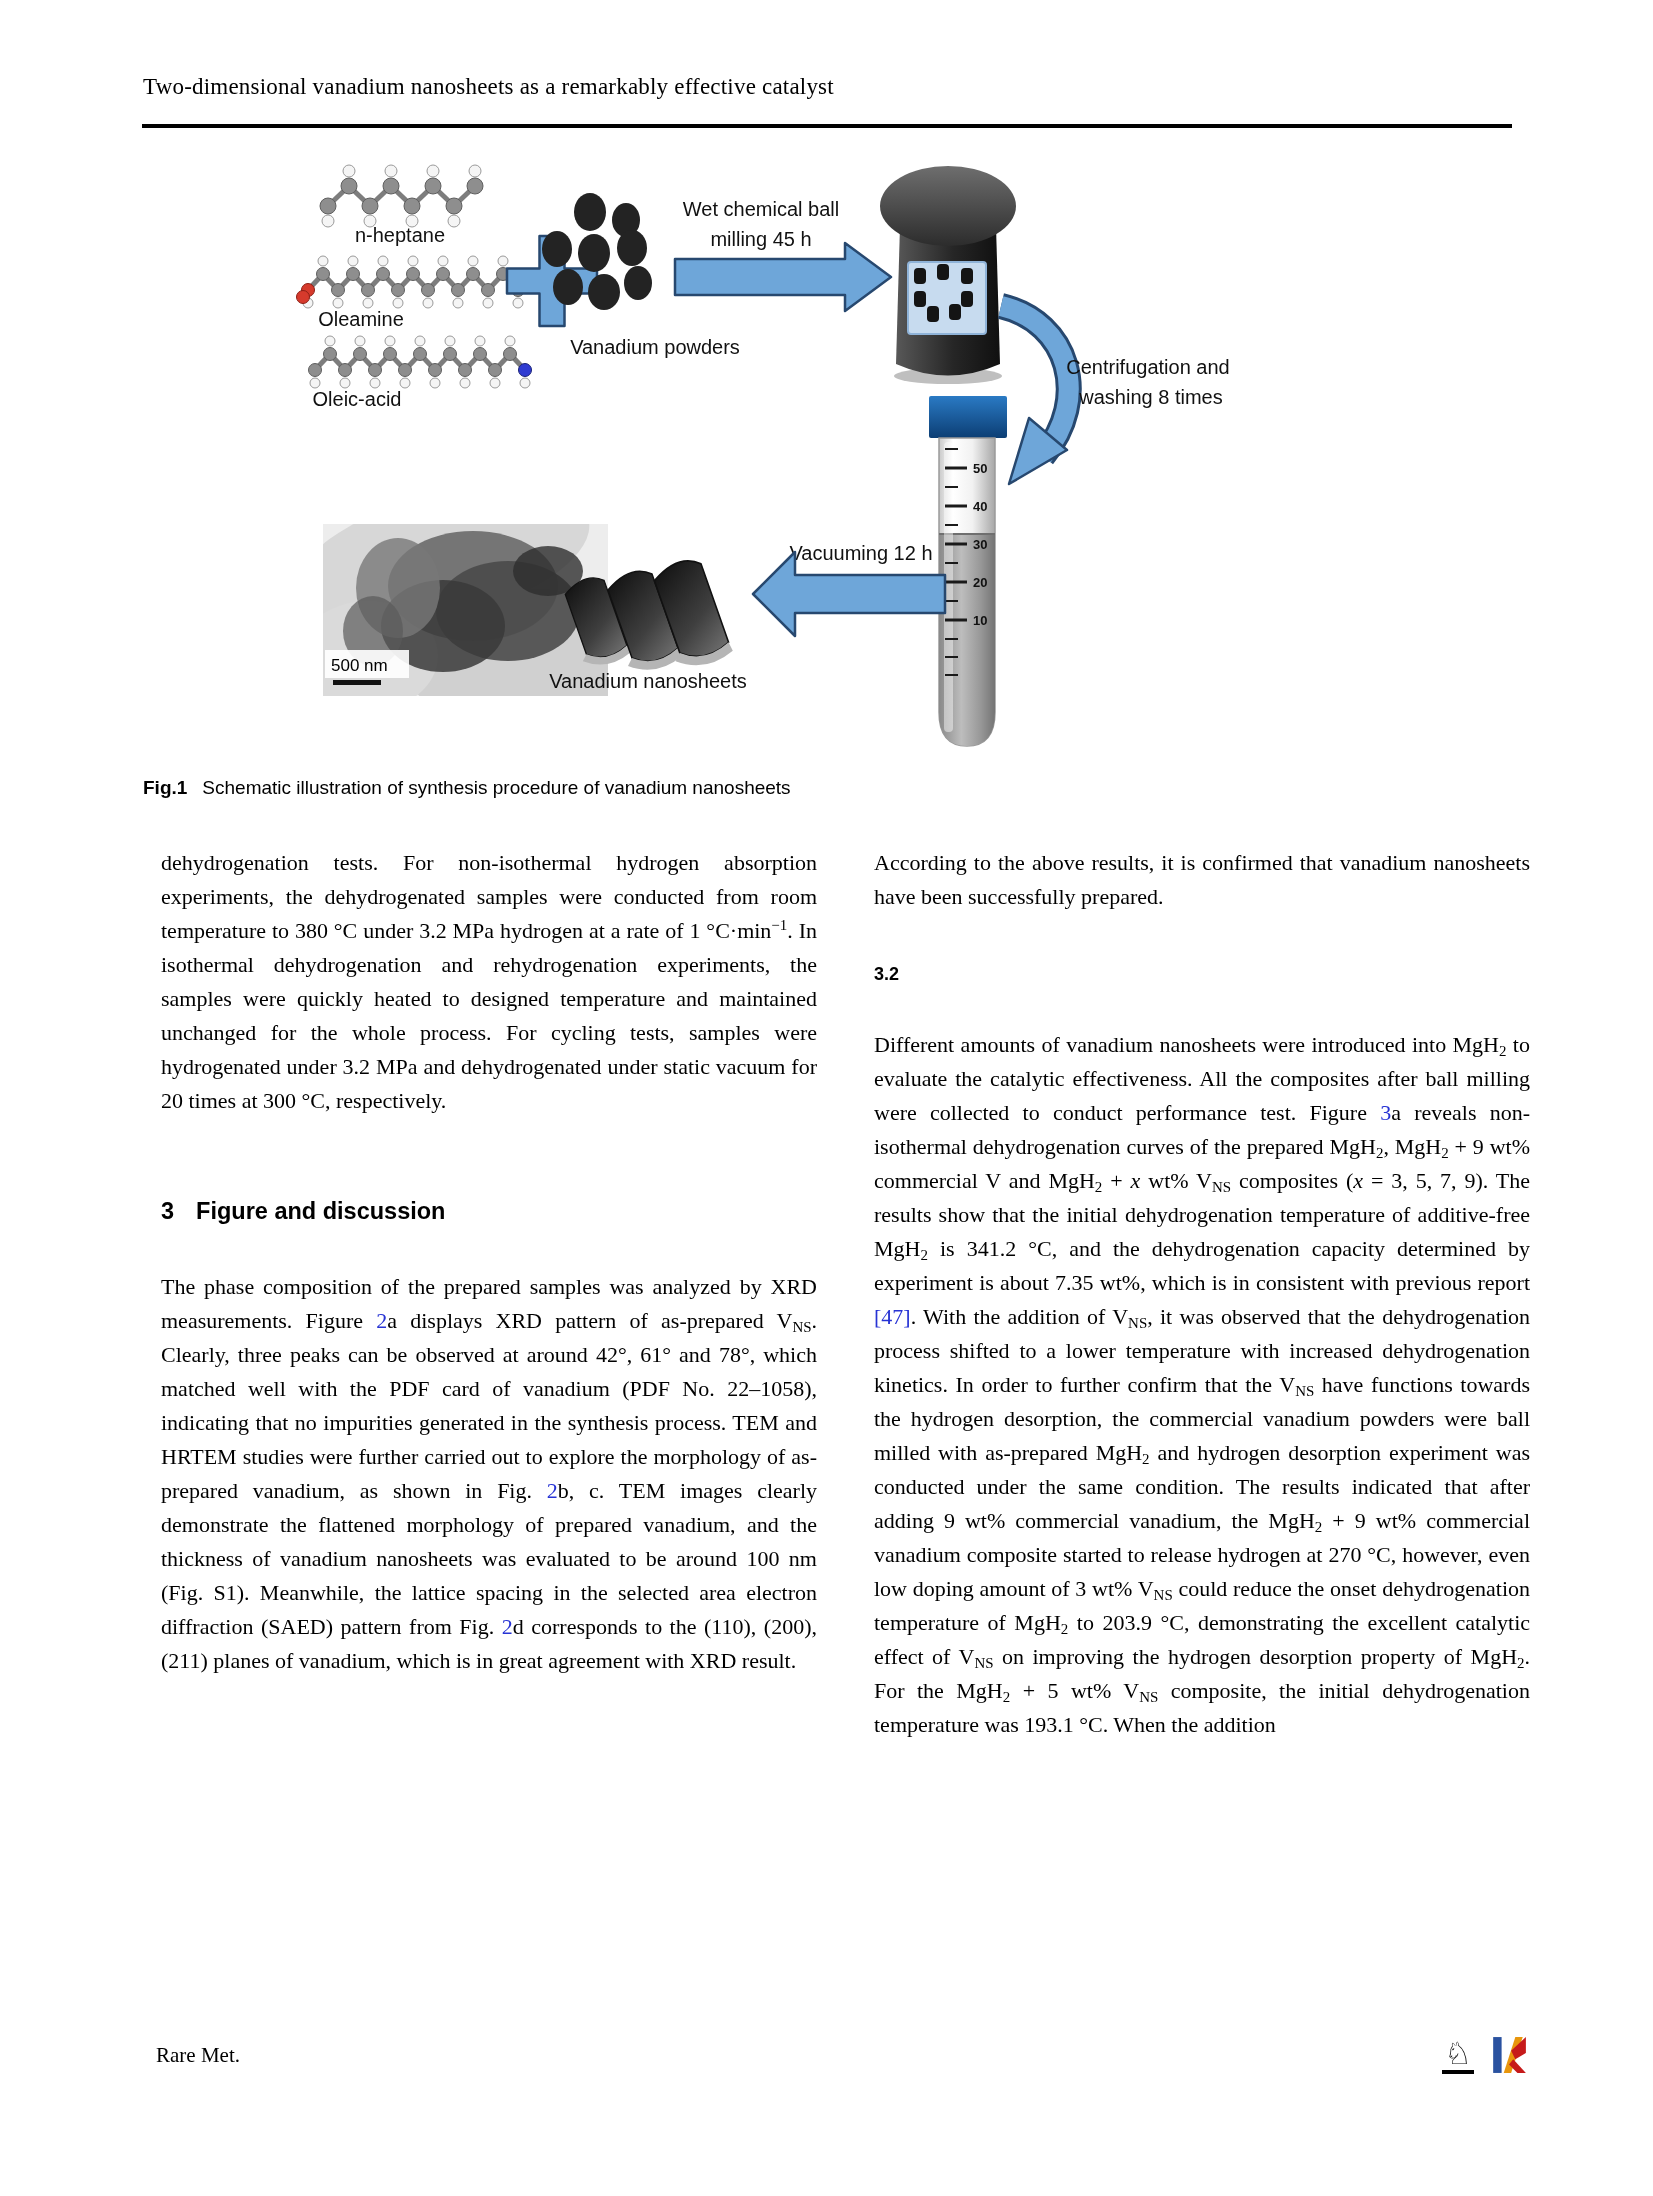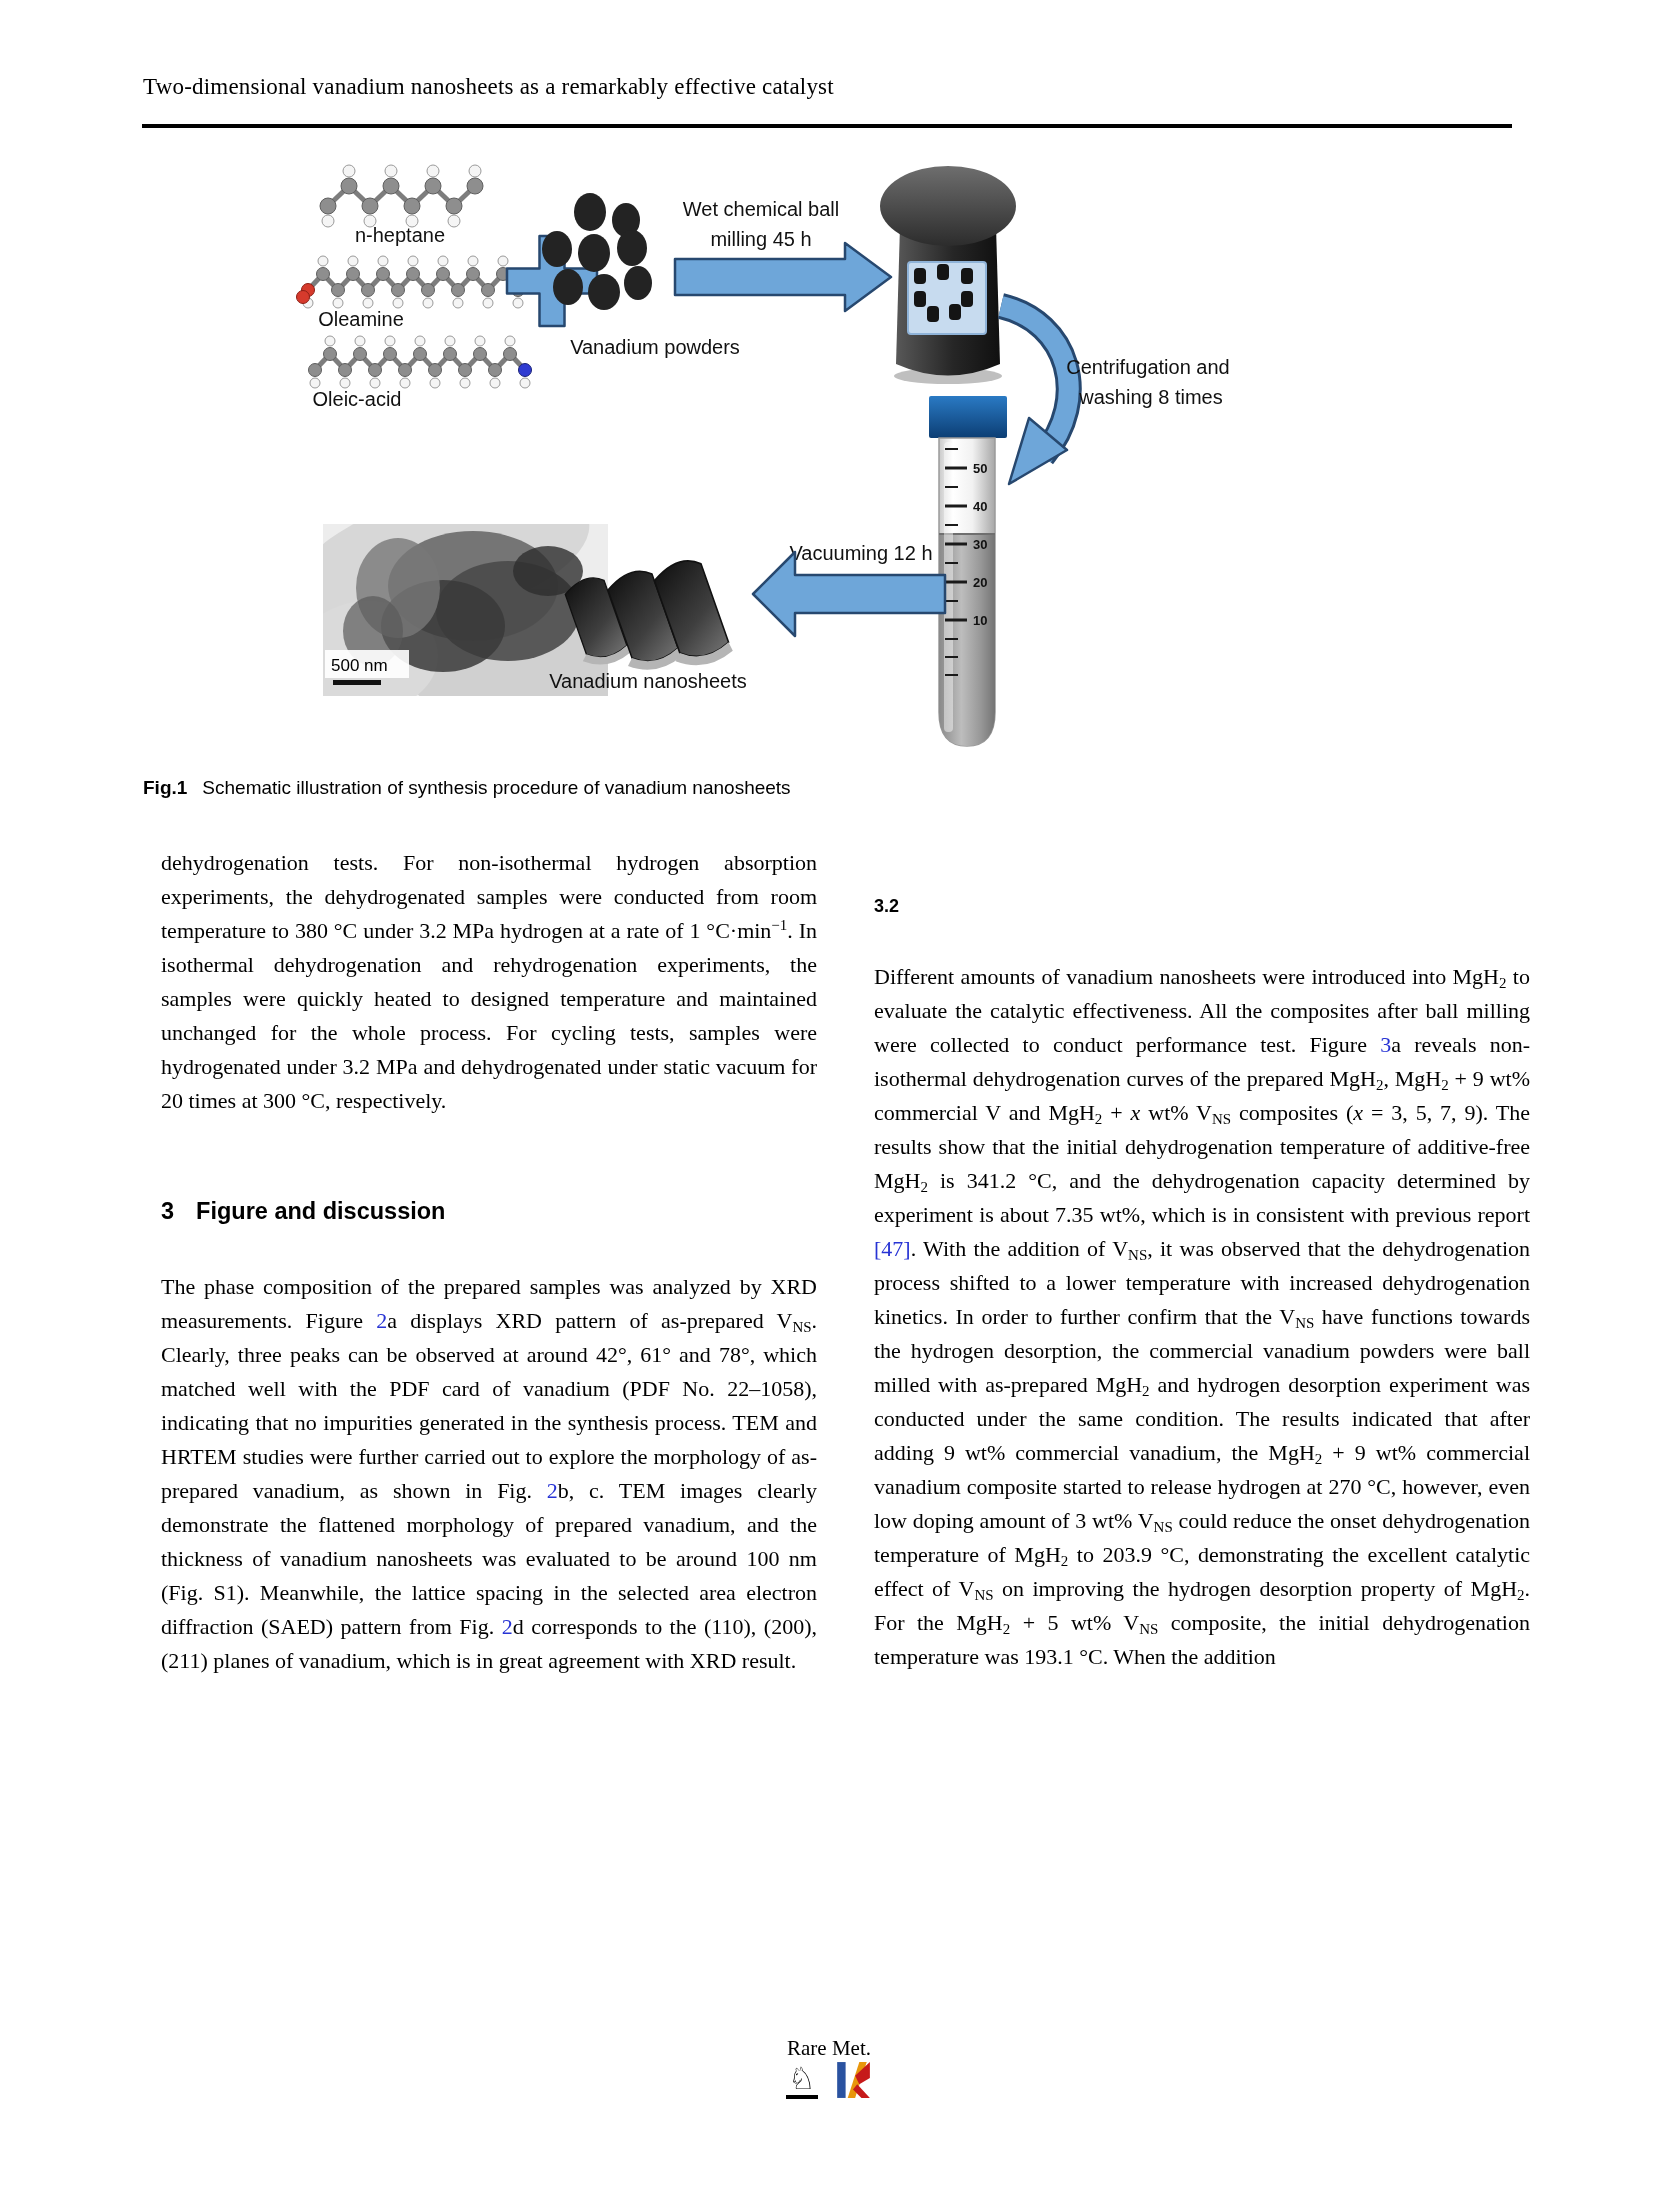--- a/index.html
+++ b/index.html
@@ -21,22 +21,22 @@
   sub,sup{font-size:68%;line-height:0;}
   sub{vertical-align:-0.28em;}
   sup{vertical-align:0.55em;}
   .it{font-style:italic;}
 
   .h-main{display:flex;gap:22px;font-family:"Liberation Sans",sans-serif;font-weight:bold;
       font-size:23.5px;line-height:30px;margin:78px 0 44px;text-align:left;}
   .h-sub{display:flex;gap:16px;font-family:"Liberation Sans",sans-serif;font-weight:bold;
       font-size:18px;line-height:32px;margin:44px 0 38px;text-align:left;}
 
-  .footer{position:absolute;left:143px;top:2036px;width:1372px;display:flex;
-      justify-content:space-between;align-items:center;flex-direction:column;}
+  .footer{position:absolute;left:156px;top:2036px;width:1372px;display:flex;
+      justify-content:space-between;align-items:center;}
   .journal-ref{font-size:21px;}
   .logos{display:flex;gap:16px;align-items:flex-end;}
   .horse{font-family:"DejaVu Sans",sans-serif;font-size:31px;line-height:1;display:inline-block;
       border-bottom:4px solid #000;padding:0 2px 1px 2px;}
 
   
   .fig-label{font-family:"Liberation Sans",sans-serif;font-size:20px;fill:#111;}
   .tube-num{font-family:"Liberation Sans",sans-serif;font-size:13px;font-weight:bold;fill:#111;}
   .scale-label{font-family:"Liberation Sans",sans-serif;font-size:17px;fill:#000;}
   .bond{fill:none;stroke:#7d7d7d;stroke-width:5;stroke-linejoin:round;}
@@ -299,20 +299,21 @@
   <div class="col">
     <p><span>dehydrogenation tests. For non-isothermal hydrogen absorption experiments, the dehydrogenated samples were conducted from room temperature to 380 °C under 3.2 MPa hydrogen at a rate of 1 °C·min</span><sup>−1</sup><span>. In isothermal dehydrogenation and rehydrogenation experiments, the samples were quickly heated to designed temperature and maintained unchanged for the whole process. For cycling tests, samples were hydrogenated under 3.2 MPa and dehydrogenated under static vacuum for 20 times at 300 °C, respectively.</span></p>
     <div class="h-main">
       <span>3</span>
       <span>Figure and discussion</span>
     </div>
     <p><span>The phase composition of the prepared samples was analyzed by XRD measurements. Figure </span><span class="link" style="color: rgb(39, 51, 212);">2</span><span>a displays XRD pattern of as-prepared V</span><sub>NS</sub><span>. Clearly, three peaks can be observed at around 42°, 61° and 78°, which matched well with the PDF card of vanadium (PDF No. 22–1058), indicating that no impurities generated in the synthesis process. TEM and HRTEM studies were further carried out to explore the morphology of as-prepared vanadium, as shown in Fig. </span><span class="link" style="color: rgb(39, 51, 212);">2</span><span>b, c. TEM images clearly demonstrate the flattened morphology of prepared vanadium, and the thickness of vanadium nanosheets was evaluated to be around 100 nm (Fig. S1). Meanwhile, the lattice spacing in the selected area electron diffraction (SAED) pattern from Fig. </span><span class="link" style="color: rgb(39, 51, 212);">2</span><span>d corresponds to the (110), (200), (211) planes of vanadium, which is in great agreement with XRD result.</span></p>
   </div>
 
   <div class="col">
+    <p><span>According to the above results, it is confirmed that vanadium nanosheets have been successfully prepared.</span></p>
     <div class="h-sub">
       <span>3.2</span>
     </div>
     <p><span>Different amounts of vanadium nanosheets were introduced into MgH</span><sub>2</sub><span> to evaluate the catalytic effectiveness. All the composites after ball milling were collected to conduct performance test. Figure </span><span class="link" style="color: rgb(39, 51, 212);">3</span><span>a reveals non-isothermal dehydrogenation curves of the prepared MgH</span><sub>2</sub><span>, MgH</span><sub>2</sub><span> + 9 wt% commercial V and MgH</span><sub>2</sub><span> + </span><span class="it">x</span><span> wt% V</span><sub>NS</sub><span> composites (</span><span class="it">x</span><span> = 3, 5, 7, 9). The results show that the initial dehydrogenation temperature of additive-free MgH</span><sub>2</sub><span> is 341.2 °C, and the dehydrogenation capacity determined by experiment is about 7.35 wt%, which is in consistent with previous report </span><span class="link" style="color: rgb(39, 51, 212);">[47]</span><span>. With the addition of V</span><sub>NS</sub><span>, it was observed that the dehydrogenation process shifted to a lower temperature with increased dehydrogenation kinetics. In order to further confirm that the V</span><sub>NS</sub><span> have functions towards the hydrogen desorption, the commercial vanadium powders were ball milled with as-prepared MgH</span><sub>2</sub><span> and hydrogen desorption experiment was conducted under the same condition. The results indicated that after adding 9 wt% commercial vanadium, the MgH</span><sub>2</sub><span> + 9 wt% commercial vanadium composite started to release hydrogen at 270 °C, however, even low doping amount of 3 wt% V</span><sub>NS</sub><span> could reduce the onset dehydrogenation temperature of MgH</span><sub>2</sub><span> to 203.9 °C, demonstrating the excellent catalytic effect of V</span><sub>NS</sub><span> on improving the hydrogen desorption property of MgH</span><sub>2</sub><span>. For the MgH</span><sub>2</sub><span> + 5 wt% V</span><sub>NS</sub><span> composite, the initial dehydrogenation temperature was 193.1 °C. When the addition</span></p>
   </div>
 </div>
 
 <div class="footer">
   <span class="journal-ref">Rare Met.</span>
   <span class="logos">

